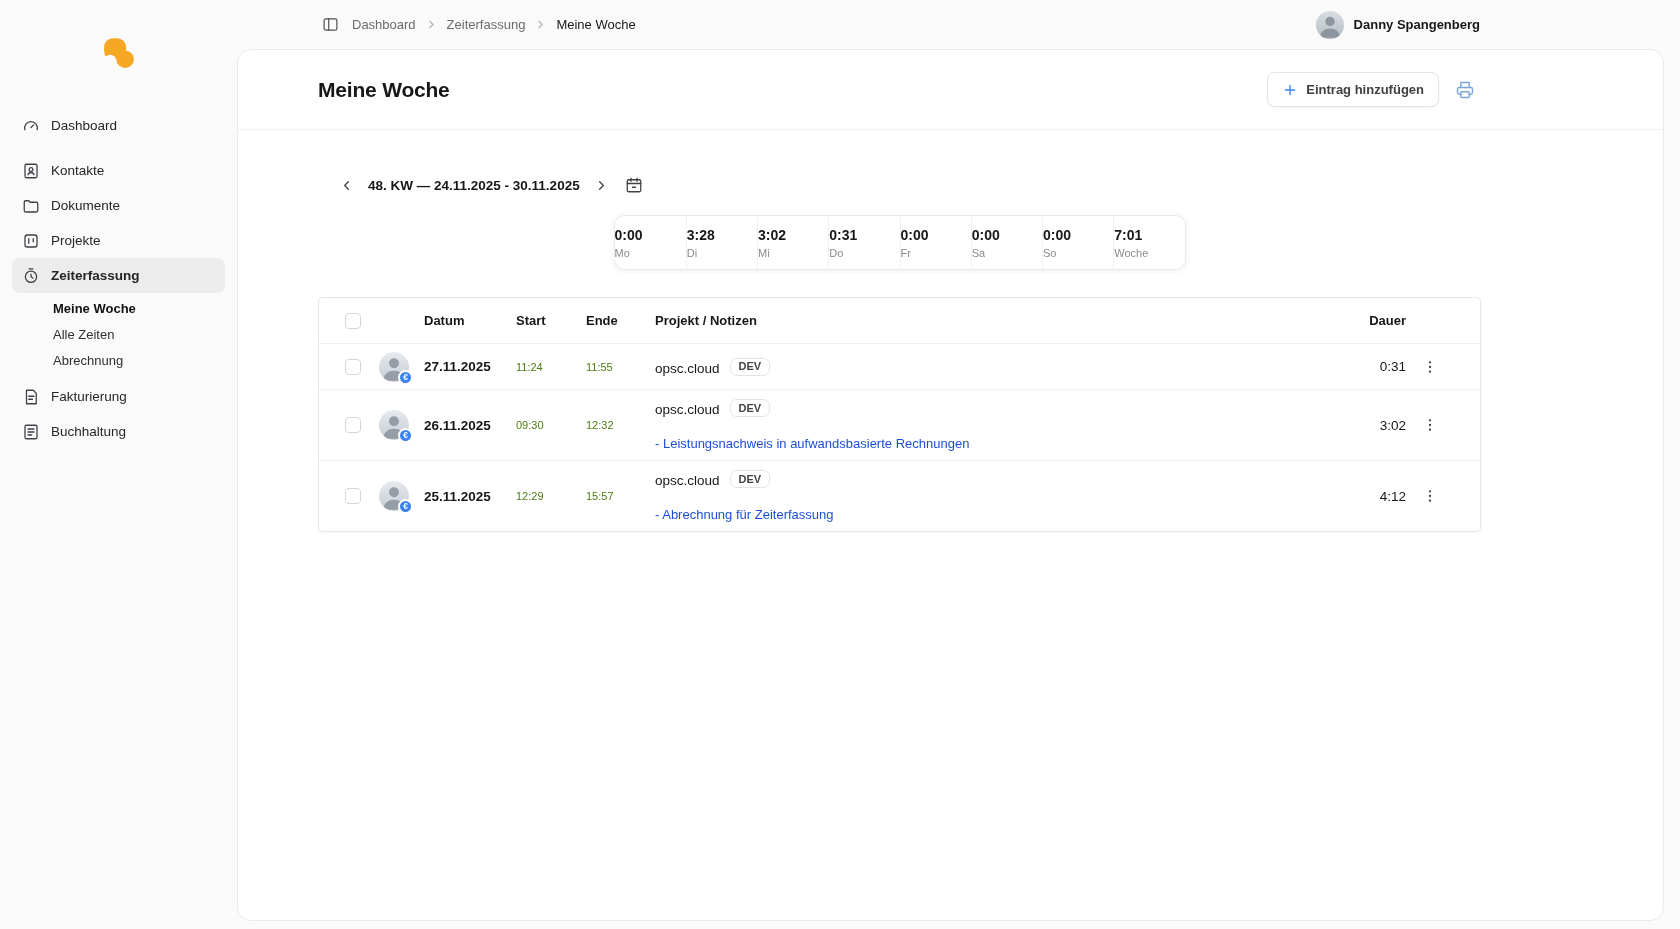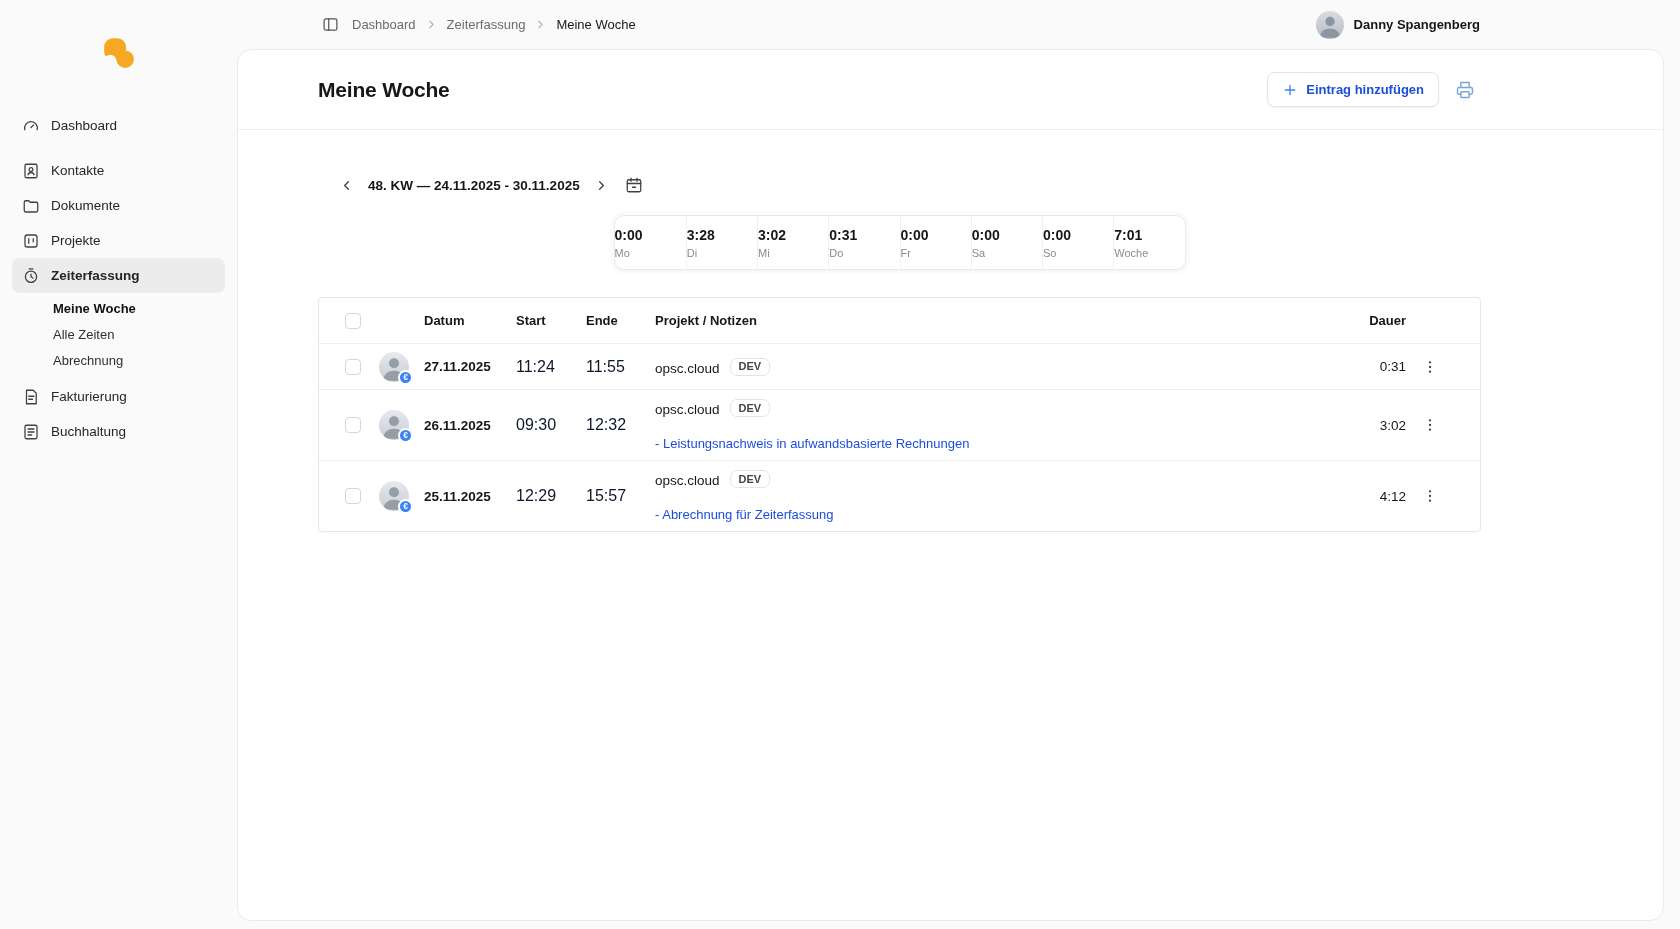--- a/index.html
+++ b/index.html
@@ -66,21 +66,21 @@
   .page-header-inner {
     width:1163px; margin-left:80px; height:79px;
     display:flex; align-items:center; justify-content:space-between;
   }
   .page-title { font-size:21px; font-weight:700; letter-spacing:-0.2px; }
   .actions { display:flex; align-items:center; gap:10px; }
   .btn-add {
     display:flex; align-items:center; gap:8px; height:35px; padding:0 14px;
     background:#fff; border:1px solid #e4e4e4; border-radius:8px;
     box-shadow:0 1px 2px rgba(0,0,0,.05); cursor:pointer;
-    font-family:inherit; font-size:13px; font-weight:600; color:#1d4ed8;
+    font-family:inherit; font-size:13px; font-weight:600; color:#404040;
   }
   .btn-add svg { width:16px; height:16px; stroke:var(--accent,#3b82f6); }
   .icon-btn {
     width:32px; height:32px; border:none; background:transparent; cursor:pointer;
     display:flex; align-items:center; justify-content:center; border-radius:6px;
   }
   .icon-btn.print svg { width:20px; height:20px; stroke:var(--printer,#7aa5d8); }
 
   .page-body { width:1163px; margin-left:80px; padding-top:41px; }
 
@@ -135,21 +135,21 @@
   }
   .euro-badge {
     position:absolute; right:-4px; bottom:-3px;
     width:15px; height:15px; border-radius:50%;
     background:var(--accent,#3b82f6); color:#fff;
     font-size:8.5px; font-weight:700; line-height:1;
     display:flex; align-items:center; justify-content:center;
     border:2px solid #fff;
   }
   .cell-date { font-size:13.5px; font-weight:700; }
-  .cell-time { font-size:16px; color:#0f172a; }
+  .cell-time { font-size:11px; color:#4d7c0f; }
   .cell-project { padding:9px 0; }
   .proj-line { display:flex; align-items:flex-end; gap:10px; }
   .proj-name { font-size:13.5px; font-weight:500; }
   .tag {
     font-size:11px; font-weight:600; color:#444;
     border:1px solid #e3e3e3; border-radius:7px; padding:2.5px 8px;
     background:#fff; line-height:1;
   }
   .note { font-size:13px; color:#1d4ed8; margin-top:19px; }
   .note:empty { display:none; }

